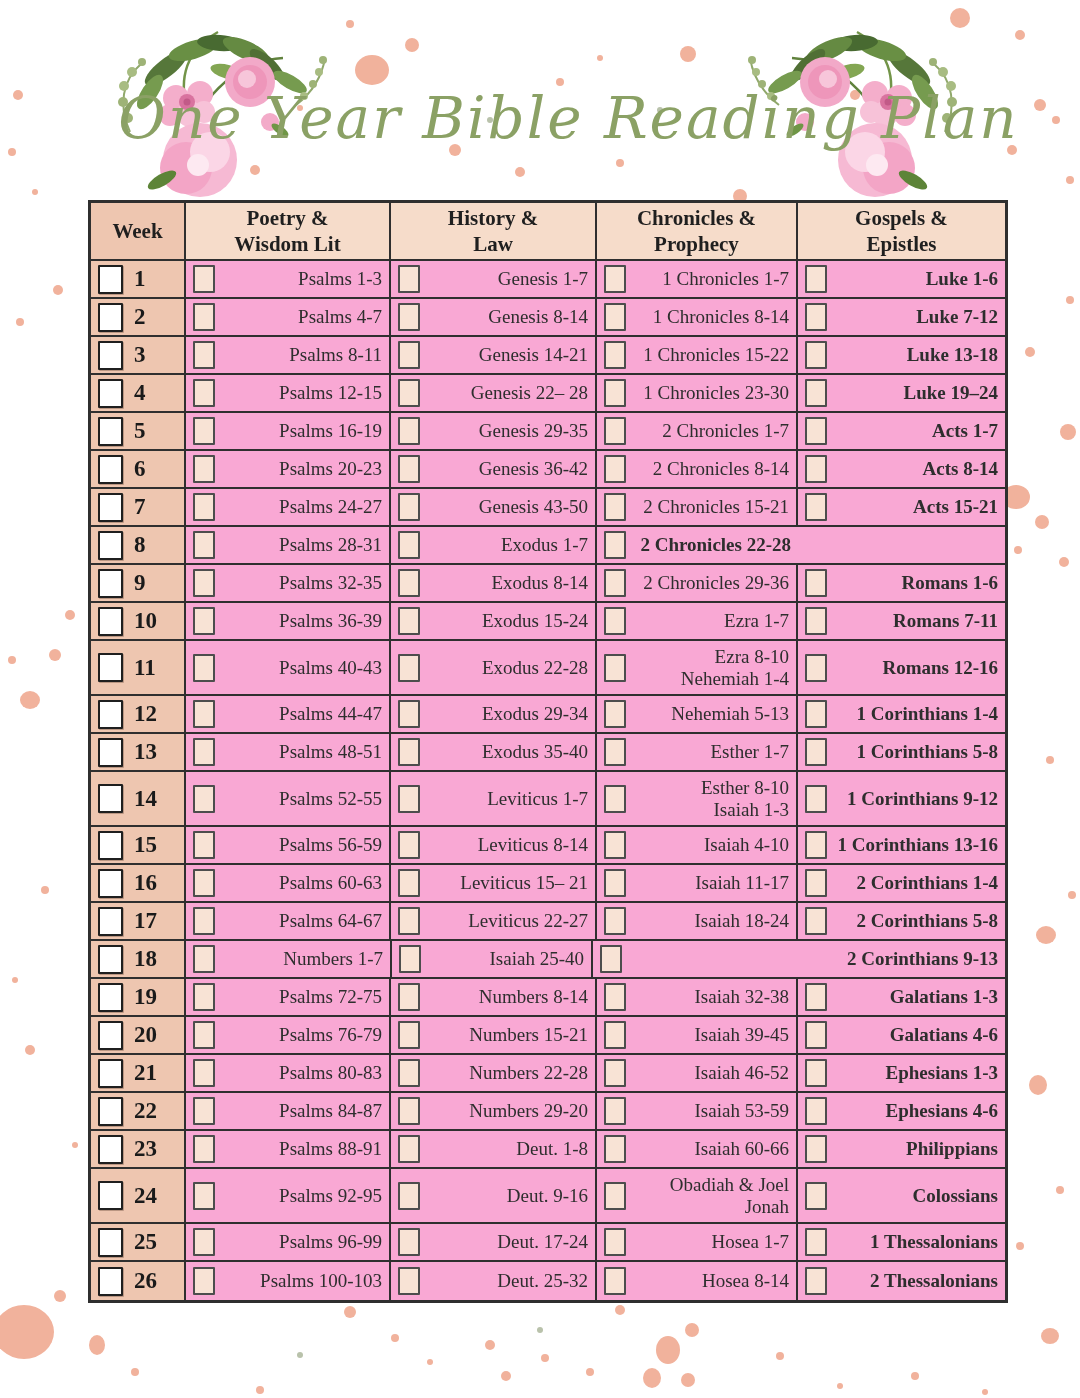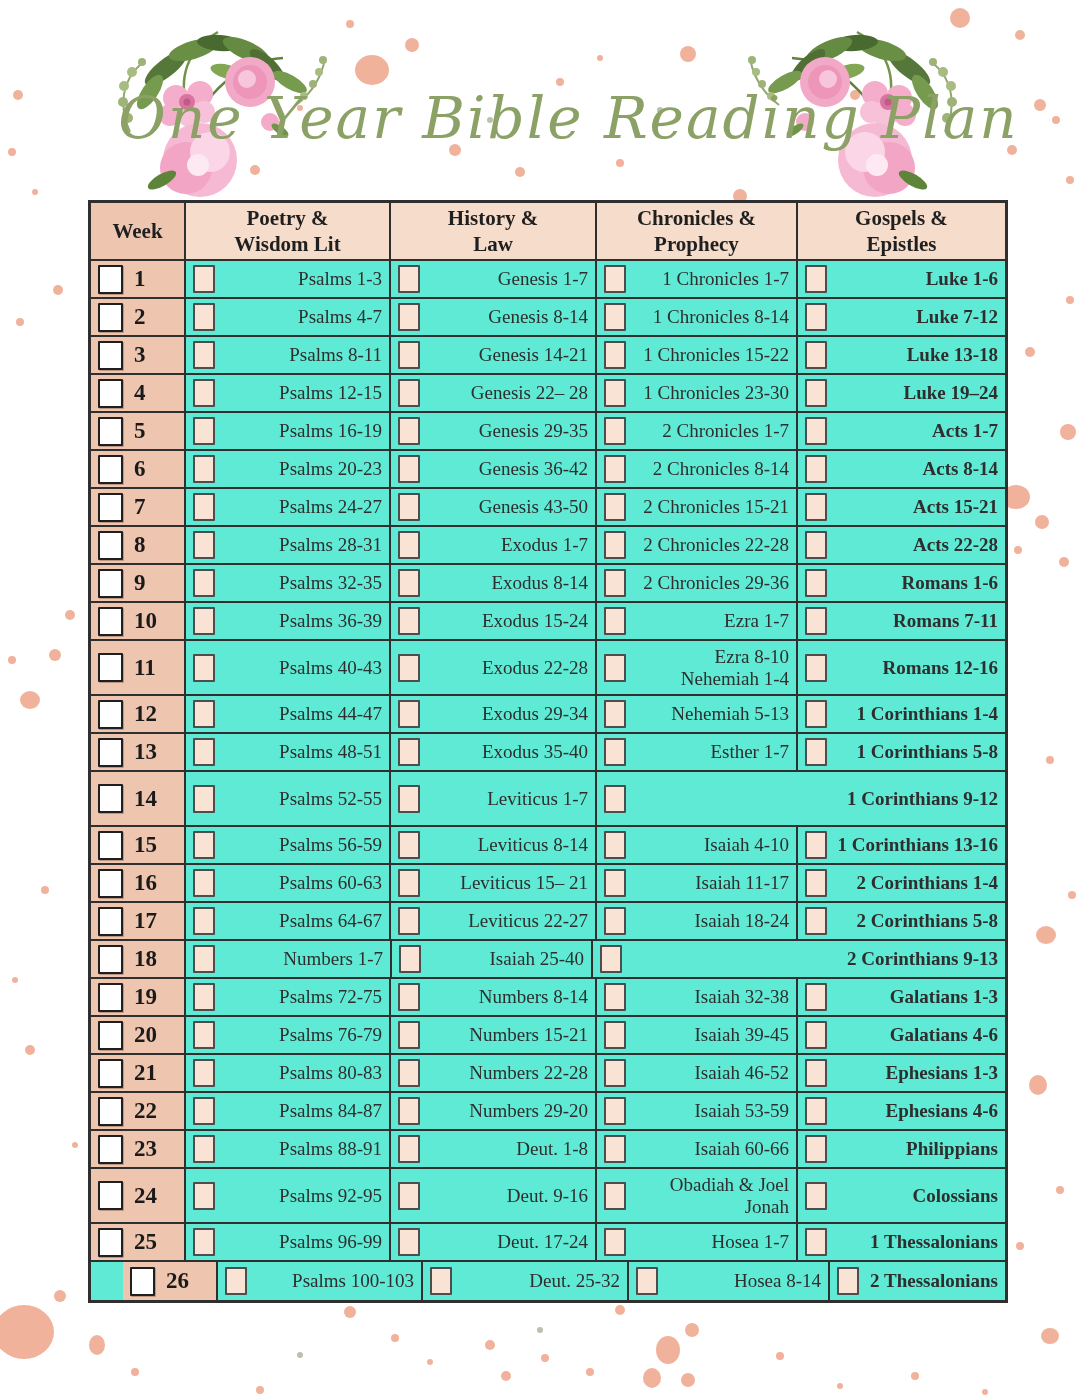--- a/index.html
+++ b/index.html
@@ -28,24 +28,24 @@
     font-style:italic; font-weight:400;
     font-size:58px; letter-spacing:2px;
     color:var(--c-title,#8ba165);
     padding-left:41px;
   }
 
   
   .plan-table {
     position:absolute; left:88px; top:200px; width:920px; z-index:4;
     border:3px solid var(--c-border,#2f2f2f);
-    background:#5eead4;
+    background:#f9a8d4;
   }
   .t-row { display:flex; height:38px; border-bottom:2px solid var(--c-border,#2f2f2f); }
-  .t-row:last-child { border-bottom:none;padding-left:32px; }
+  .t-row:last-child { border-bottom:none; }
   .t-row.tall { height:55px; }
   .t-row.head { height:58px; }
   .cell { display:flex; align-items:center; border-right:2px solid var(--c-border,#2f2f2f); overflow:hidden; }
   .cell:last-child { border-right:none;font-weight:bold; }
   .c0 { width:95px; background:var(--c-weekBg,#eec6b0); }
   .c1 { width:205px; }
   .c2 { width:206px; }
   .c3 { width:201px; }
   .c4 { flex:1; }
 
@@ -454,24 +454,20 @@
       <span class="read-label">Psalms 28-31</span>
     </div>
     <div class="cell c2">
       <span class="read-checkbox"></span>
       <span class="read-label">Exodus  1-7</span>
     </div>
     <div class="cell c3">
       <span class="read-checkbox"></span>
       <span class="read-label">2 Chronicles 22-28</span>
     </div>
-    <div class="cell c4">
-      <span class="read-checkbox"></span>
-      <span class="read-label">Acts 22-28</span>
-    </div>
   </div>
 
   <div class="t-row">
     <div class="cell c0">
       <span class="week-checkbox"></span>
       <span class="week-num">9</span>
     </div>
     <div class="cell c1">
       <span class="read-checkbox"></span>
       <span class="read-label">Psalms 32-35</span>
@@ -589,20 +585,25 @@
       <span class="week-num">14</span>
     </div>
     <div class="cell c1">
       <span class="read-checkbox"></span>
       <span class="read-label">Psalms 52-55</span>
     </div>
     <div class="cell c2">
       <span class="read-checkbox"></span>
       <span class="read-label">Leviticus 1-7</span>
     </div>
+    <div class="cell c3">
+      <span class="read-checkbox"></span>
+      <span class="read-label">Esther 8-10
+Isaiah 1-3</span>
+    </div>
     <div class="cell c4">
       <span class="read-checkbox"></span>
       <span class="read-label">1 Corinthians 9-12</span>
     </div>
   </div>
 
   <div class="t-row">
     <div class="cell c0">
       <span class="week-checkbox"></span>
       <span class="week-num">15</span>

